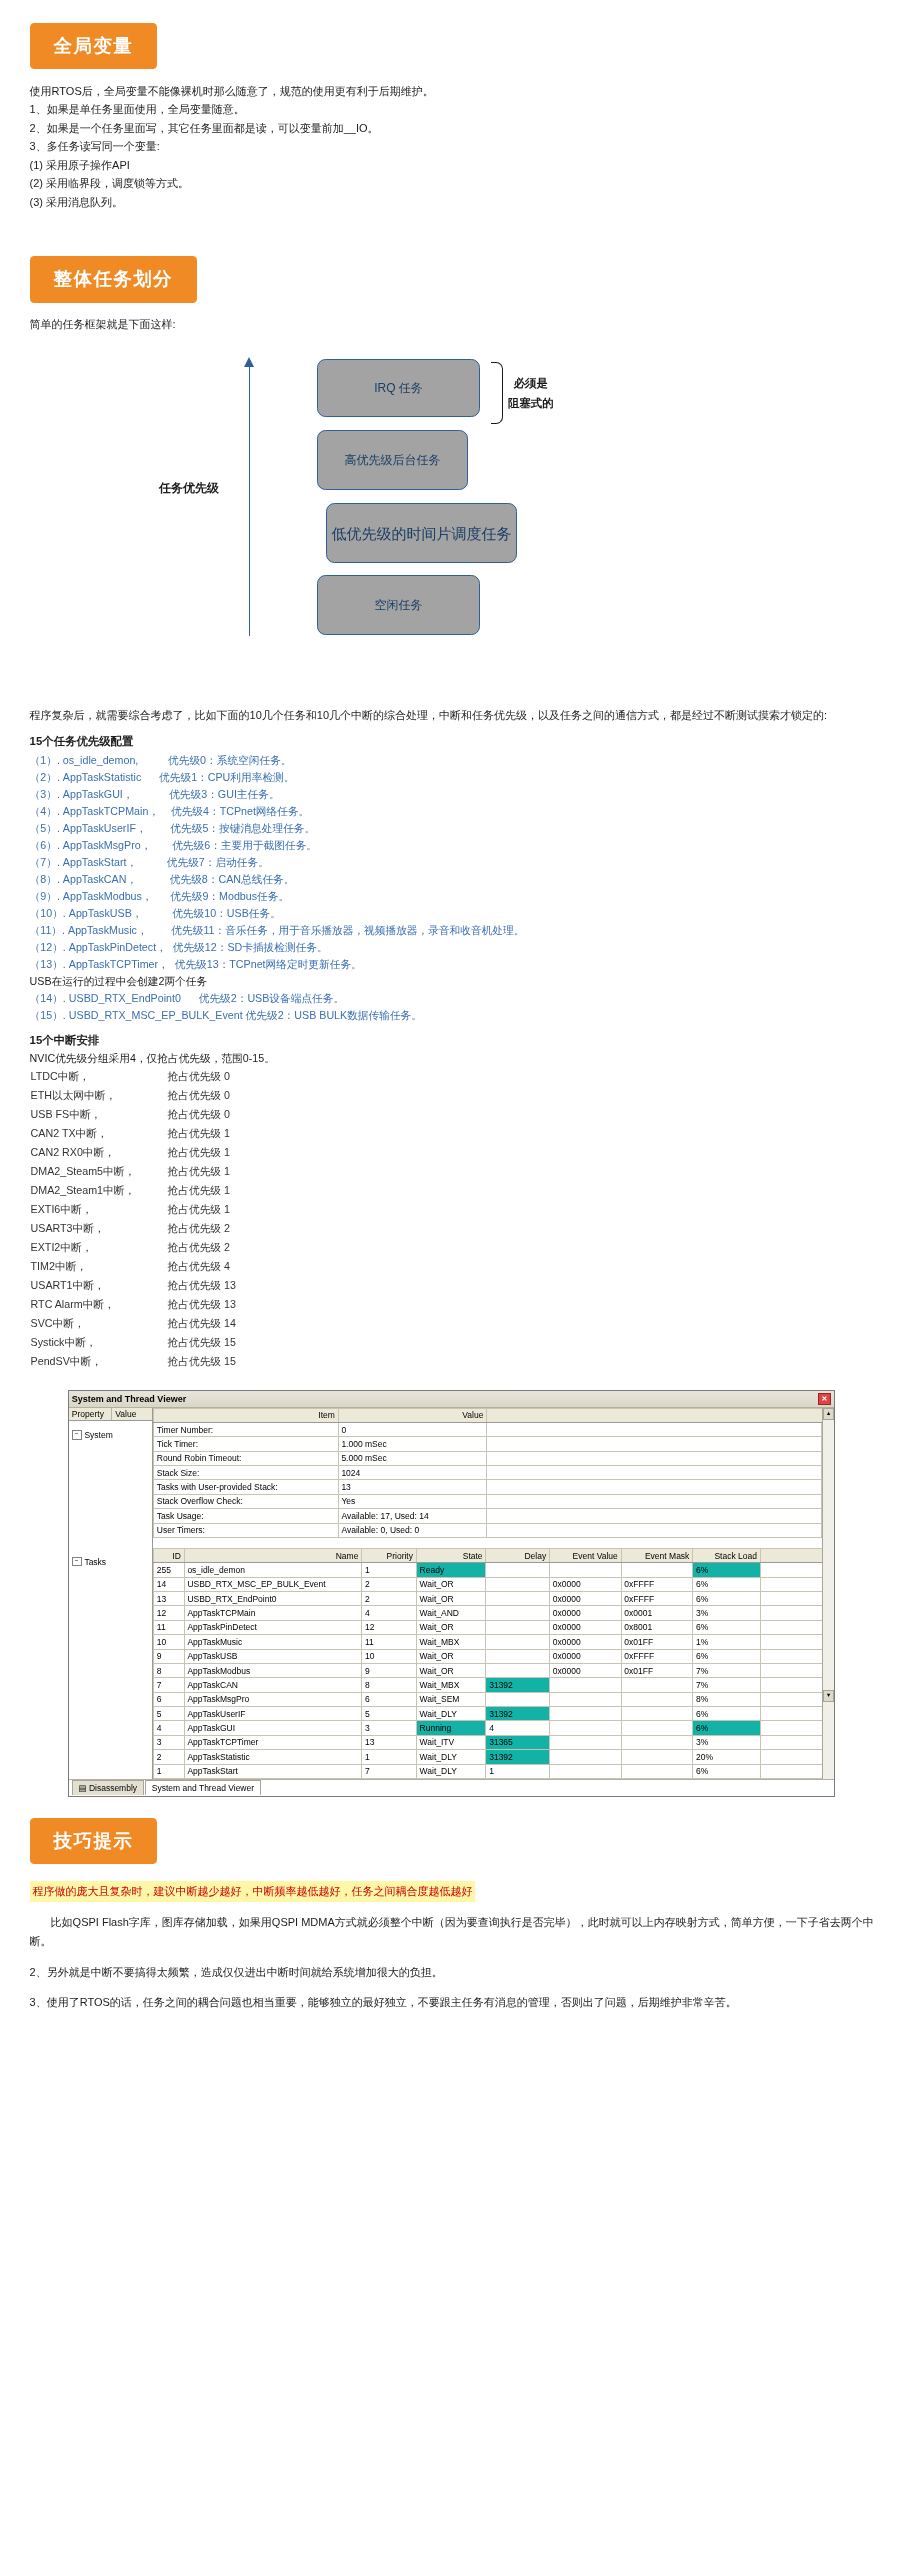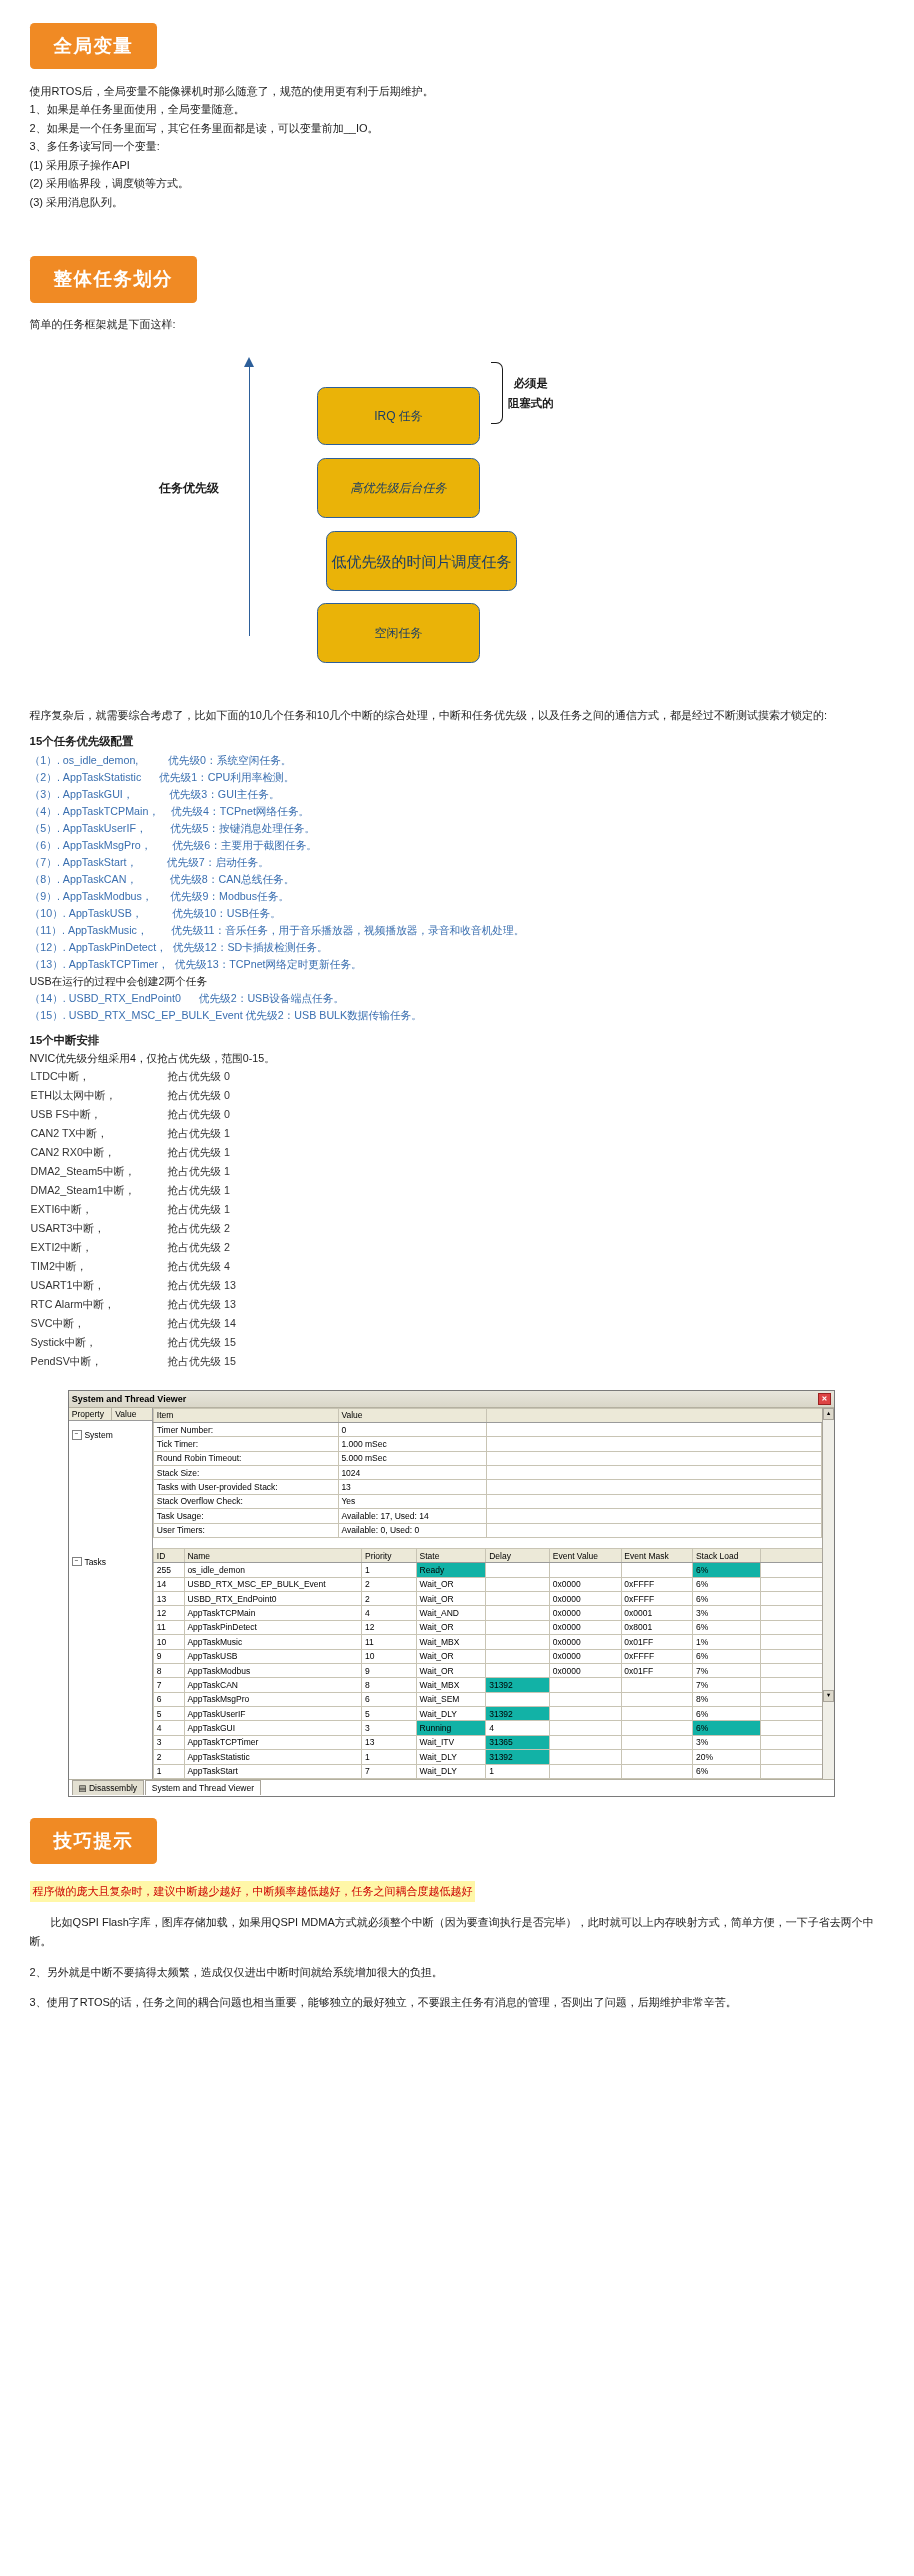--- a/index.html
+++ b/index.html
@@ -46,36 +46,35 @@
 
   
   .diagram {
     position: relative;
     margin: 18.5px 0 0 0;
     height: 341px;
     width: 914px;
   }
   .dbox {
     position: absolute;
-    background: #eab308;
+    background: #a3a3a3;
     border: 1.4px solid #2d5f9a;
     border-radius: 8.5px;
     color: #1a3d66;
     font-size: 12px;
     text-align: center;
     display: flex;
     align-items: center;
     justify-content: center;
     box-sizing: border-box;
     line-height: 17px;
     padding: 2.8px 4.3px;
-    margin-top: 28px;
   }
   #box-irq   { left: 313px; top: 7px;  width: 163px; height: 58px; }
-  #box-high  { left: 313px; top: 78px; width: 163px; height: 60px; font-style: italic; }
+  #box-high  { left: 313px; top: 78px; width: 151px; height: 60px; }
   #box-low   { left: 322px; top: 151px; width: 191px; height: 60px; font-size: 15px; }
   #box-idle  { left: 313px; top: 223px; width: 163px; height: 60px; }
 
   .arrow-axis {
     position: absolute;
     left: 245px;
     top: 12.8px;
     width: 1.4px;
     height: 271px;
     background: #2d5f9a;
@@ -222,20 +221,21 @@
     padding: 0.7px 2.8px;
     height: 12px;
     text-align: left;
     font-weight: normal;
     white-space: nowrap;
     overflow: hidden;
   }
   table.grid th {
     background: #ece9d8;
     border-bottom: 0.7px solid #9a9a9a;
+    text-align: right;
   }
   .cell-hi { background: #12b2a6; }
   .scrollbar-v {
     width: 10.7px;
     background: #f0efe8;
     border-left: 0.7px solid #a8a49a;
     position: relative;
   }
   .sb-arrow {
     height: 10px;

